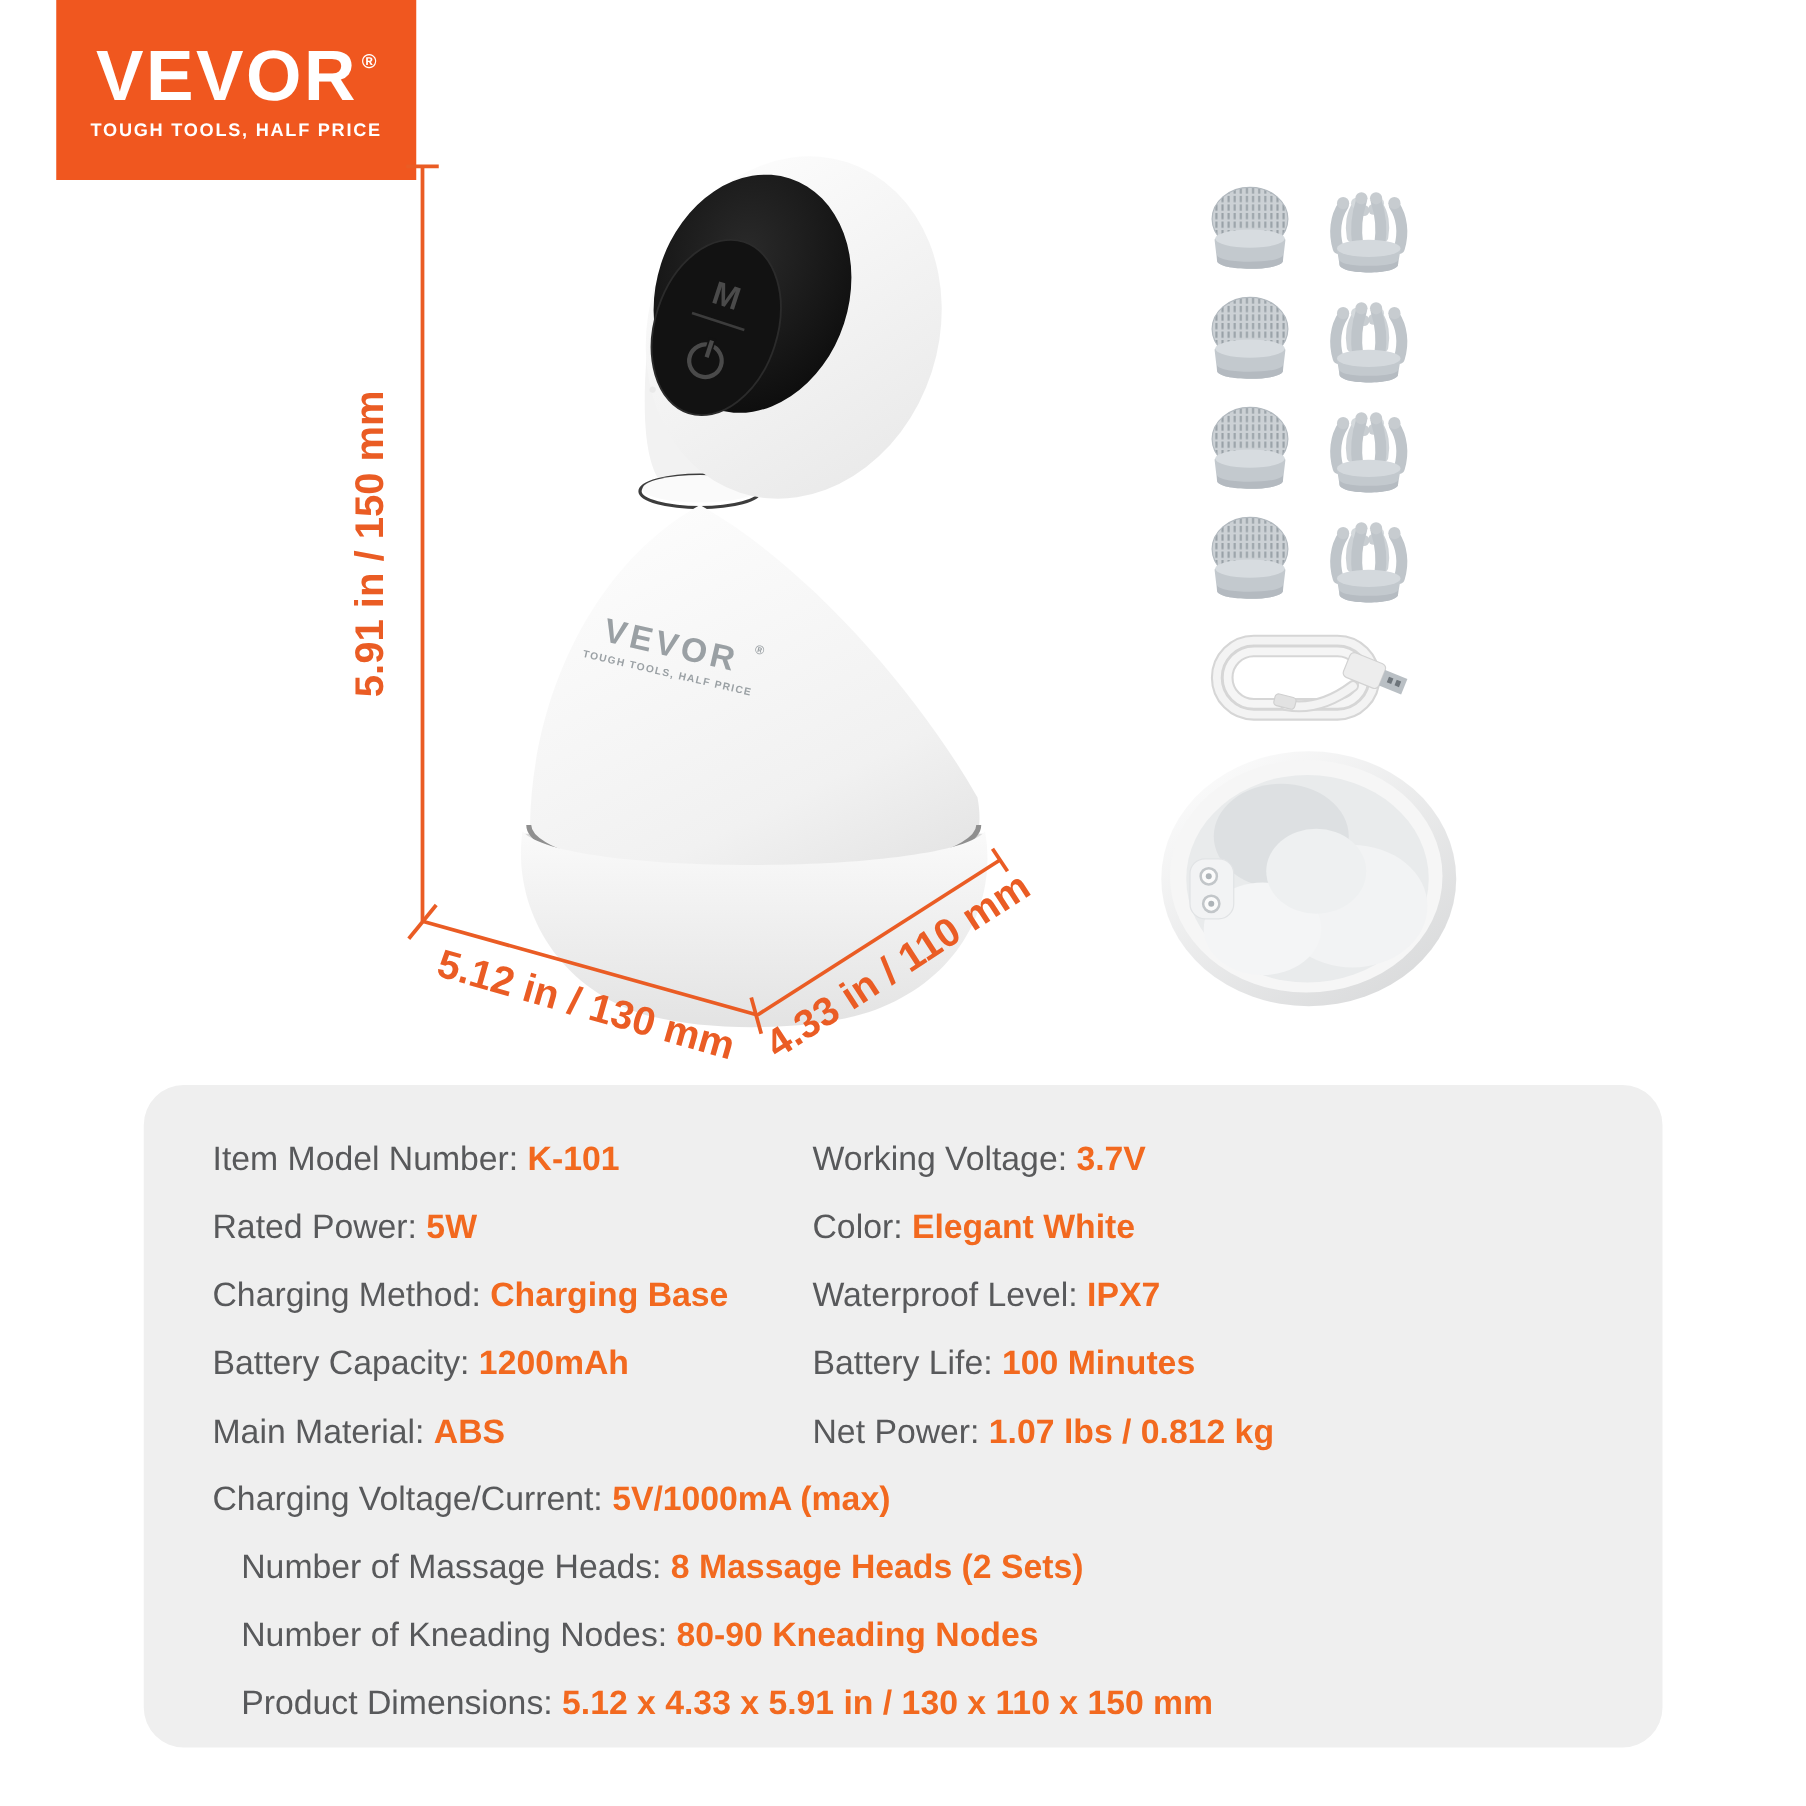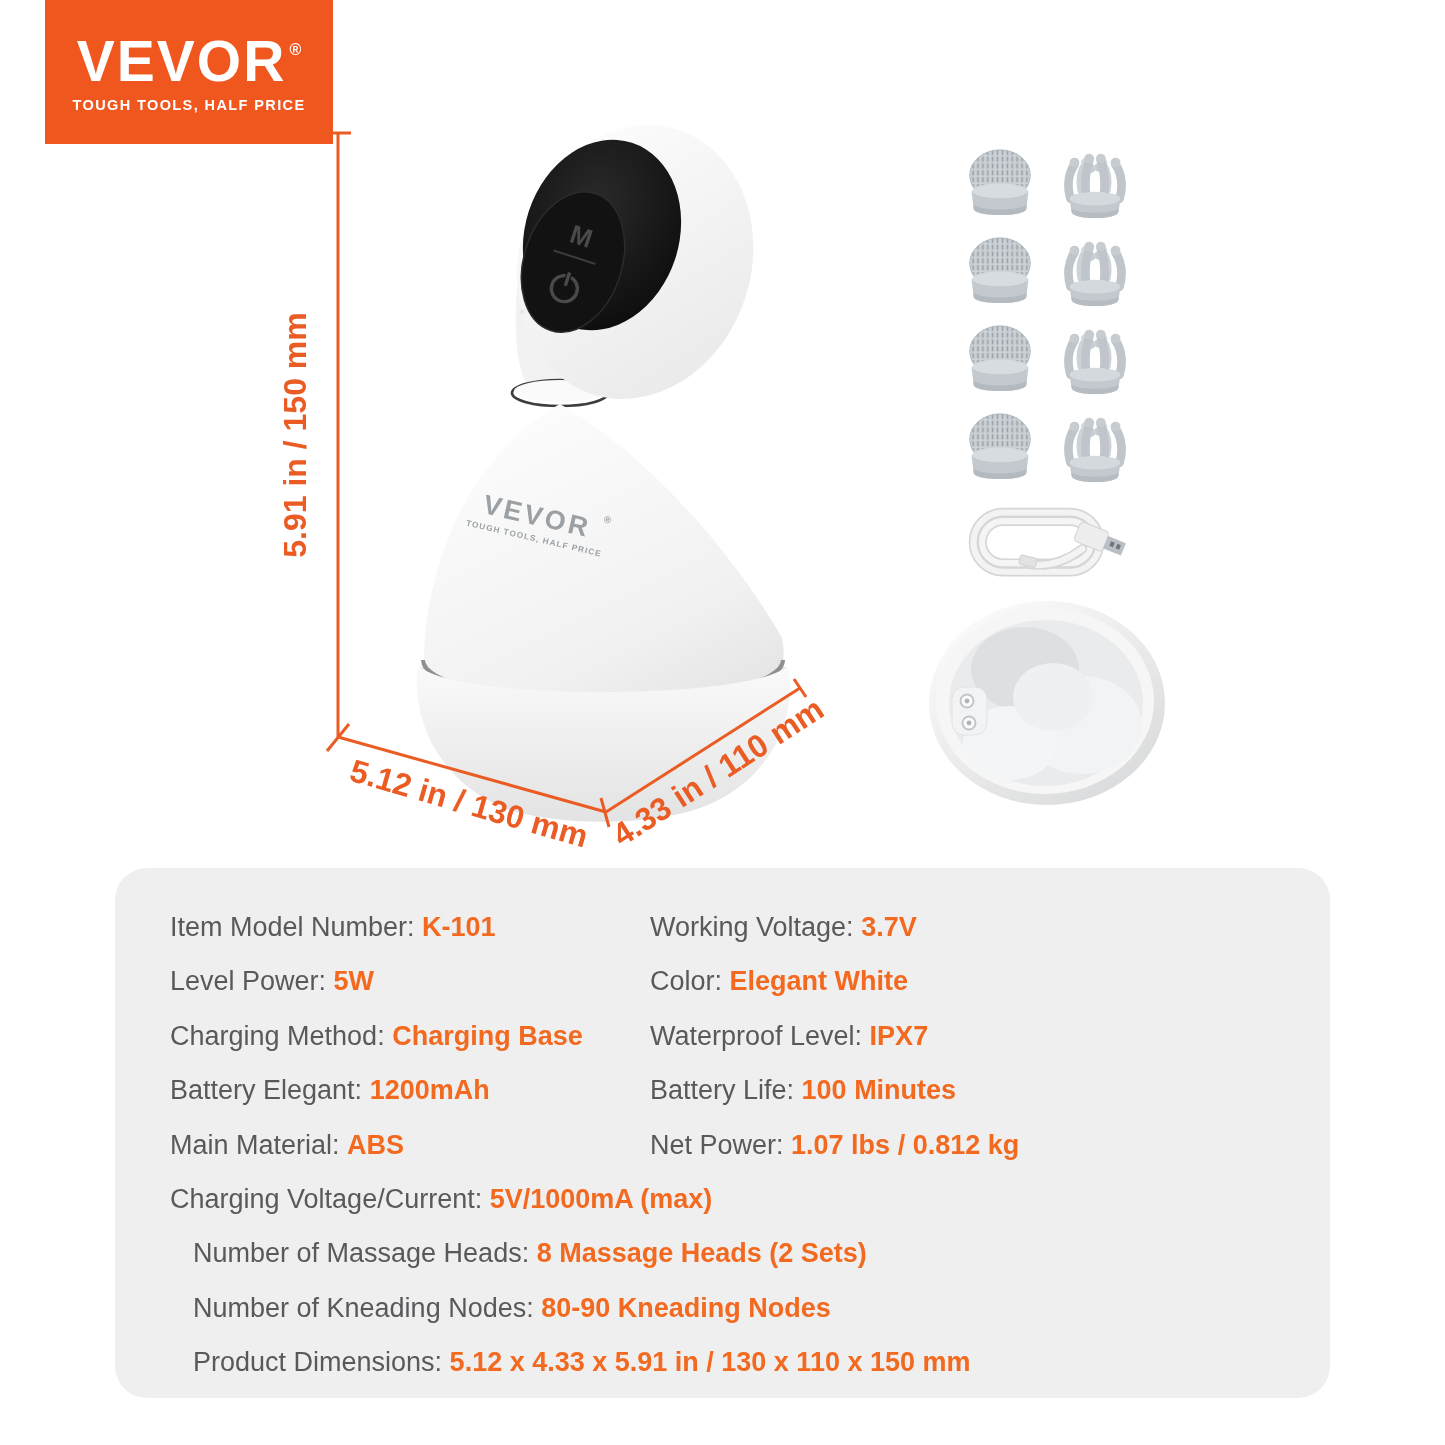--- a/index.html
+++ b/index.html
@@ -232,25 +232,25 @@
       <circle cx="42" cy="104" r="2.4" fill="#aeb4b8"></circle>
       <circle cx="44" cy="126" r="6.5" fill="#fbfbfb" stroke="#c2c6c9" stroke-width="2"></circle>
       <circle cx="44" cy="126" r="2.4" fill="#aeb4b8"></circle>
     </g>
   </svg>
 
   <div class="spec-panel">
     <div class="spec-grid">
       <p class="spec-row"><span class="lbl">Item Model Number: </span><span class="val">K-101</span></p>
       <p class="spec-row"><span class="lbl">Working Voltage: </span><span class="val">3.7V</span></p>
-      <p class="spec-row"><span class="lbl">Level Power: </span><span class="val">5W</span></p>
+      <p class="spec-row"><span class="lbl">Rated Power: </span><span class="val">5W</span></p>
       <p class="spec-row"><span class="lbl">Color: </span><span class="val">Elegant White</span></p>
       <p class="spec-row"><span class="lbl">Charging Method: </span><span class="val">Charging Base</span></p>
       <p class="spec-row"><span class="lbl">Waterproof Level: </span><span class="val">IPX7</span></p>
-      <p class="spec-row"><span class="lbl">Battery Elegant: </span><span class="val">1200mAh</span></p>
+      <p class="spec-row"><span class="lbl">Battery Capacity: </span><span class="val">1200mAh</span></p>
       <p class="spec-row"><span class="lbl">Battery Life: </span><span class="val">100 Minutes</span></p>
       <p class="spec-row"><span class="lbl">Main Material: </span><span class="val">ABS</span></p>
       <p class="spec-row"><span class="lbl">Net Power: </span><span class="val">1.07 lbs / 0.812 kg</span></p>
       <p class="spec-row"><span class="lbl">Charging Voltage/Current: </span><span class="val">5V/1000mA (max)</span></p>
       <p class="spec-row full"><span class="lbl">Number of Massage Heads: </span><span class="val">8 Massage Heads (2 Sets)</span></p>
       <p class="spec-row full"><span class="lbl">Number of Kneading Nodes: </span><span class="val">80-90 Kneading Nodes</span></p>
       <p class="spec-row full"><span class="lbl">Product Dimensions: </span><span class="val">5.12 x 4.33 x 5.91 in / 130 x 110 x 150 mm</span></p>
     </div>
   </div>
 

